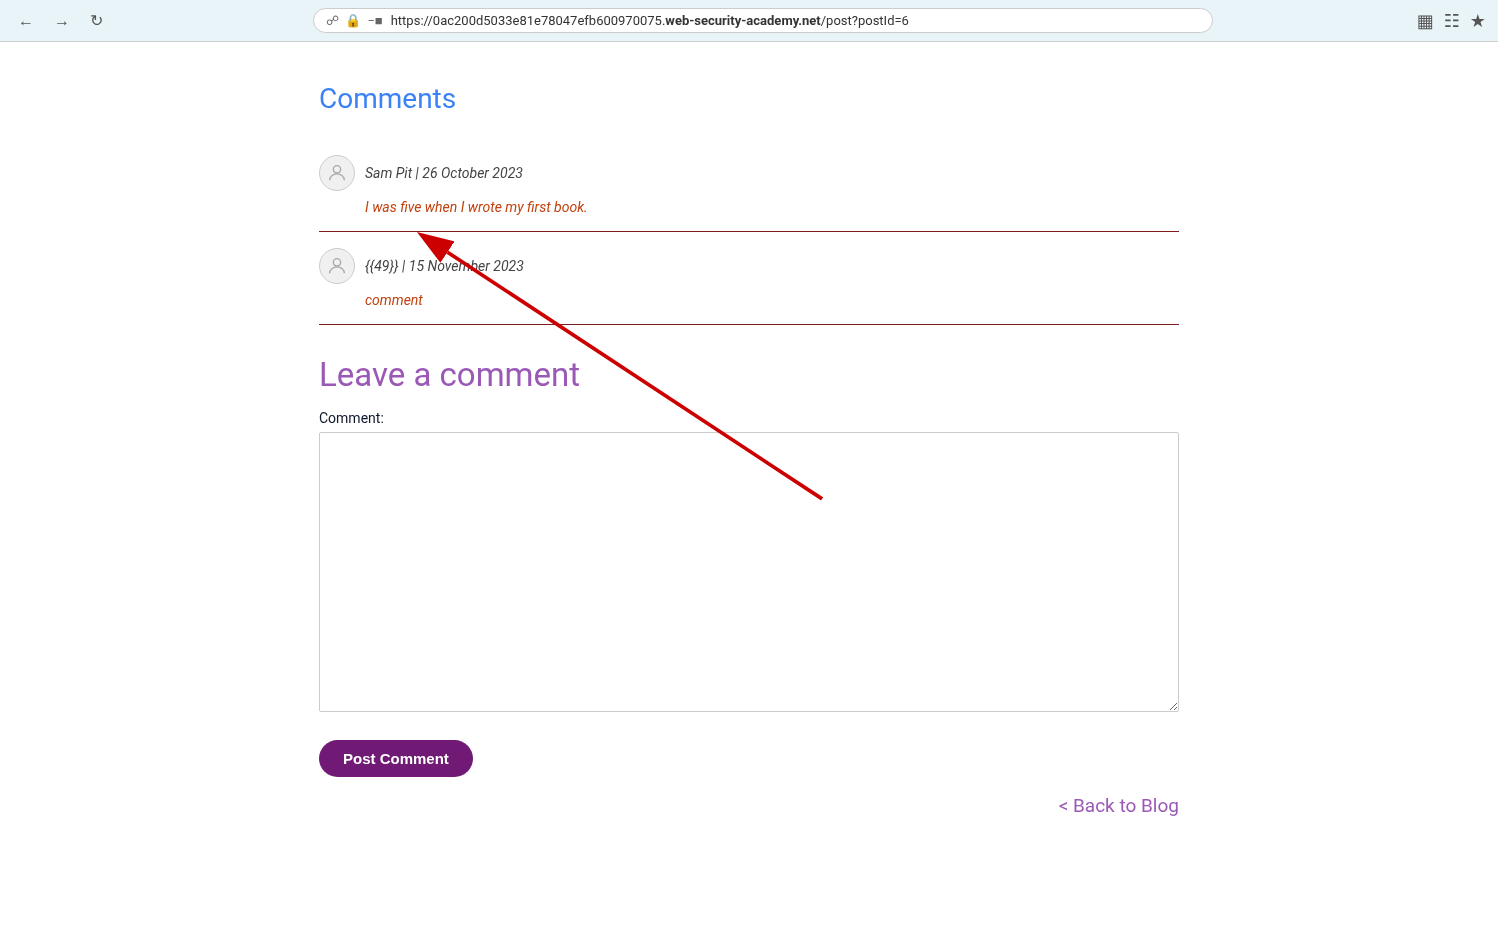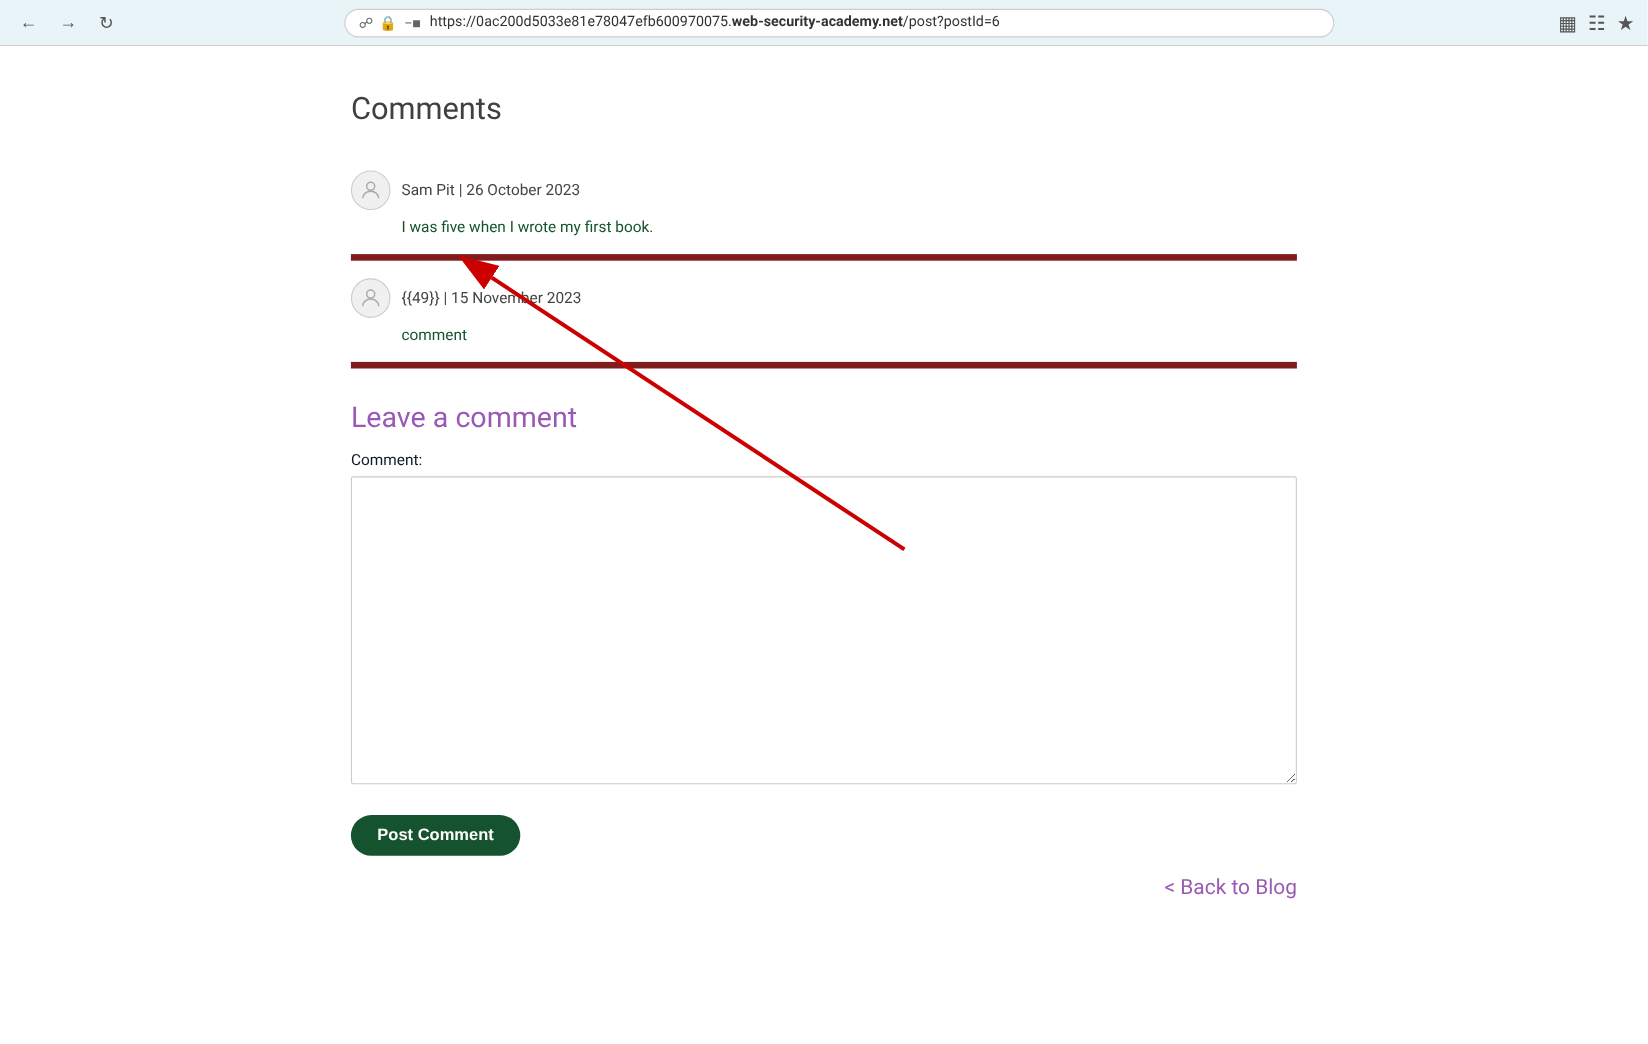--- a/index.html
+++ b/index.html
@@ -87,29 +87,30 @@
     
     .page-content {
       max-width: 900px;
       margin: 0 auto;
       padding: 40px 20px 60px 20px;
       position: relative;
     }
 
     
     .comments-title {
-      color: #404040;
+      color: #3b82f6;
       font-size: 28px;
       font-weight: 400;
       margin-bottom: 24px;
     }
 
     .comment-item {
       padding: 16px 0;
-      border-bottom: 6px solid #7f1d1d;
+      border-bottom: 1px solid #7f1d1d;
+      font-style: italic;
     }
 
     .comment-header {
       display: flex;
       align-items: center;
       gap: 10px;
       margin-bottom: 8px;
     }
 
     .avatar-icon {
@@ -126,28 +127,28 @@
       flex-shrink: 0;
     }
 
     .comment-meta {
       font-size: 14px;
       color: #444;
     }
 
     .comment-body {
       font-size: 14px;
-      color: #14532d;
+      color: #c2410c;
       padding-left: 46px;
     }
 
     
     .leave-comment-title {
       color: #9b59b6;
-      font-size: 26px;
+      font-size: 33px;
       font-weight: 400;
       margin: 30px 0 16px 0;
     }
 
     .comment-label {
       font-size: 14px;
       color: #0f172a;
       margin-bottom: 6px;
     }
 
@@ -159,21 +160,21 @@
       padding: 8px;
       font-size: 14px;
       color: #333;
       resize: both;
       outline: none;
       font-family: inherit;
     }
 
     .post-comment-btn {
       margin-top: 24px;
-      background: #14532d;
+      background: #701a75;
       color: #fff;
       border: none;
       border-radius: 20px;
       padding: 10px 24px;
       font-size: 15px;
       font-weight: 600;
       cursor: pointer;
     }
 
     

